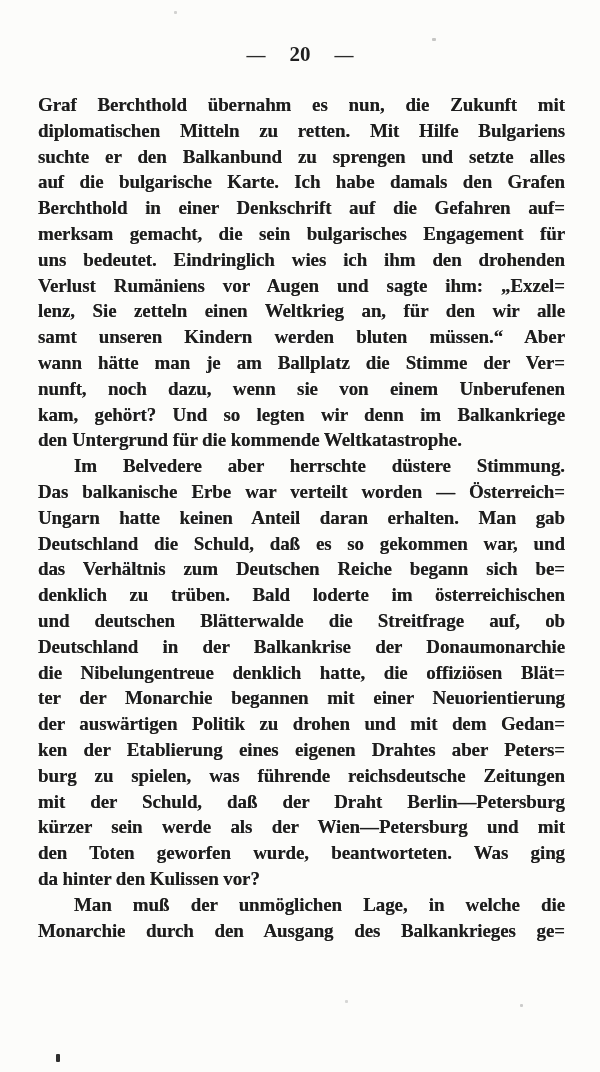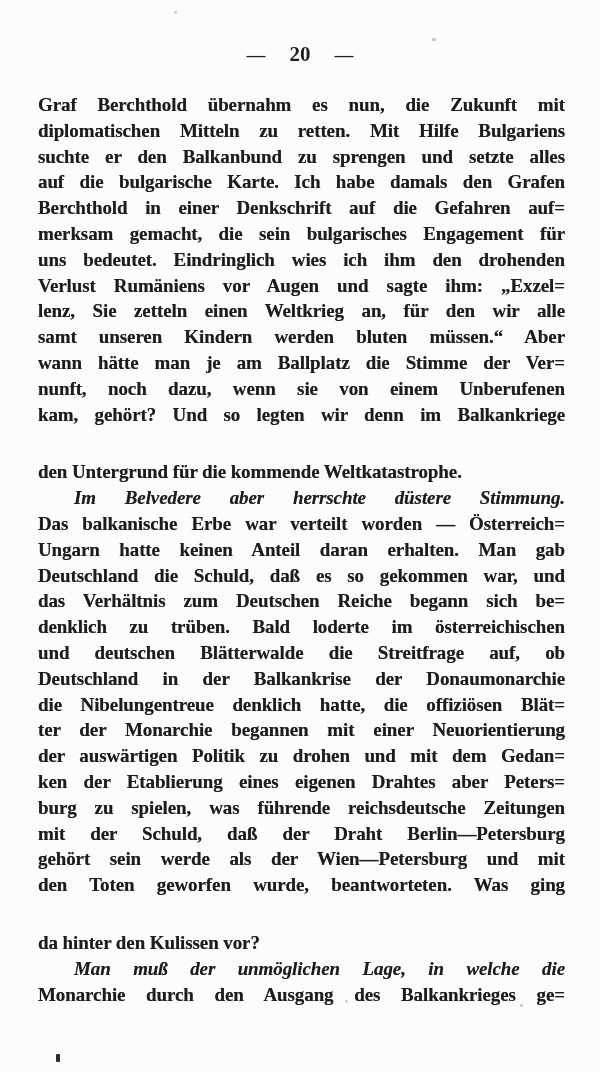--- a/index.html
+++ b/index.html
@@ -31,22 +31,22 @@
     top: 92px;
     width: 527px;
     font-weight: bold;
     font-size: 19px;
     line-height: 25.8px;
     color: #1d1d1d;
     letter-spacing: -0.1px;
     text-shadow: 0 0 0.4px rgba(0,0,0,0.55);
   }
   .ln { text-align: justify; text-align-last: justify; }
-  .ln.pend { text-align-last: left; margin-top: 32px; }
-  .ln.indent { padding-left: 36px; font-style: italic; }
+  .ln.pend { text-align-last: left; }
+  .ln.indent { padding-left: 36px; }
   .speck { position: absolute; border-radius: 1px; }
   .speck.s1 { left: 56px;  top: 1054px; width: 4px; height: 8px;  background: #2f2f2f; }
   .speck.s2 { left: 432px; top: 38px;   width: 4px; height: 3px;  background: #c6c6c4; }
   .speck.s3 { left: 174px; top: 11px;   width: 3px; height: 3px;  background: #d2d2d0; }
   .speck.s4 { left: 520px; top: 1004px; width: 3px; height: 3px;  background: #cccccb; }
   .speck.s5 { left: 345px; top: 1000px; width: 3px; height: 3px;  background: #d6d6d4; }
 </style>
 </head>
 <body>
 
@@ -80,21 +80,21 @@
     <div class="ln">das Verhältnis zum Deutschen Reiche begann sich be=</div>
     <div class="ln">denklich zu trüben. Bald loderte im österreichischen</div>
     <div class="ln">und deutschen Blätterwalde die Streitfrage auf, ob</div>
     <div class="ln">Deutschland in der Balkankrise der Donaumonarchie</div>
     <div class="ln">die Nibelungentreue denklich hatte, die offiziösen Blät=</div>
     <div class="ln">ter der Monarchie begannen mit einer Neuorientierung</div>
     <div class="ln">der auswärtigen Politik zu drohen und mit dem Gedan=</div>
     <div class="ln">ken der Etablierung eines eigenen Drahtes aber Peters=</div>
     <div class="ln">burg zu spielen, was führende reichsdeutsche Zeitungen</div>
     <div class="ln">mit der Schuld, daß der Draht Berlin—Petersburg</div>
-    <div class="ln">gehört sein werde als der Wien—Petersburg und mit</div>
+    <div class="ln">kürzer sein werde als der Wien—Petersburg und mit</div>
     <div class="ln">den Toten geworfen wurde, beantworteten. Was ging</div>
     <div class="ln pend">da hinter den Kulissen vor?</div>
     <div class="ln indent">Man muß der unmöglichen Lage, in welche die</div>
     <div class="ln">Monarchie durch den Ausgang des Balkankrieges ge=</div>
   </div>
 
   <div class="speck s1"></div>
   <div class="speck s2"></div>
   <div class="speck s3"></div>
   <div class="speck s4"></div>

